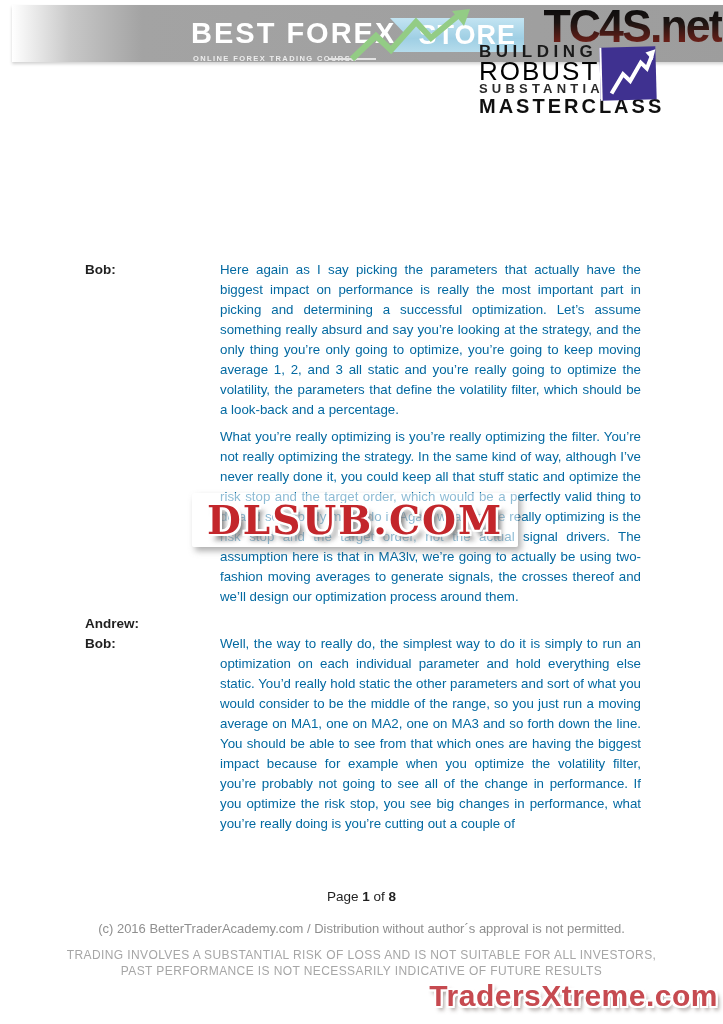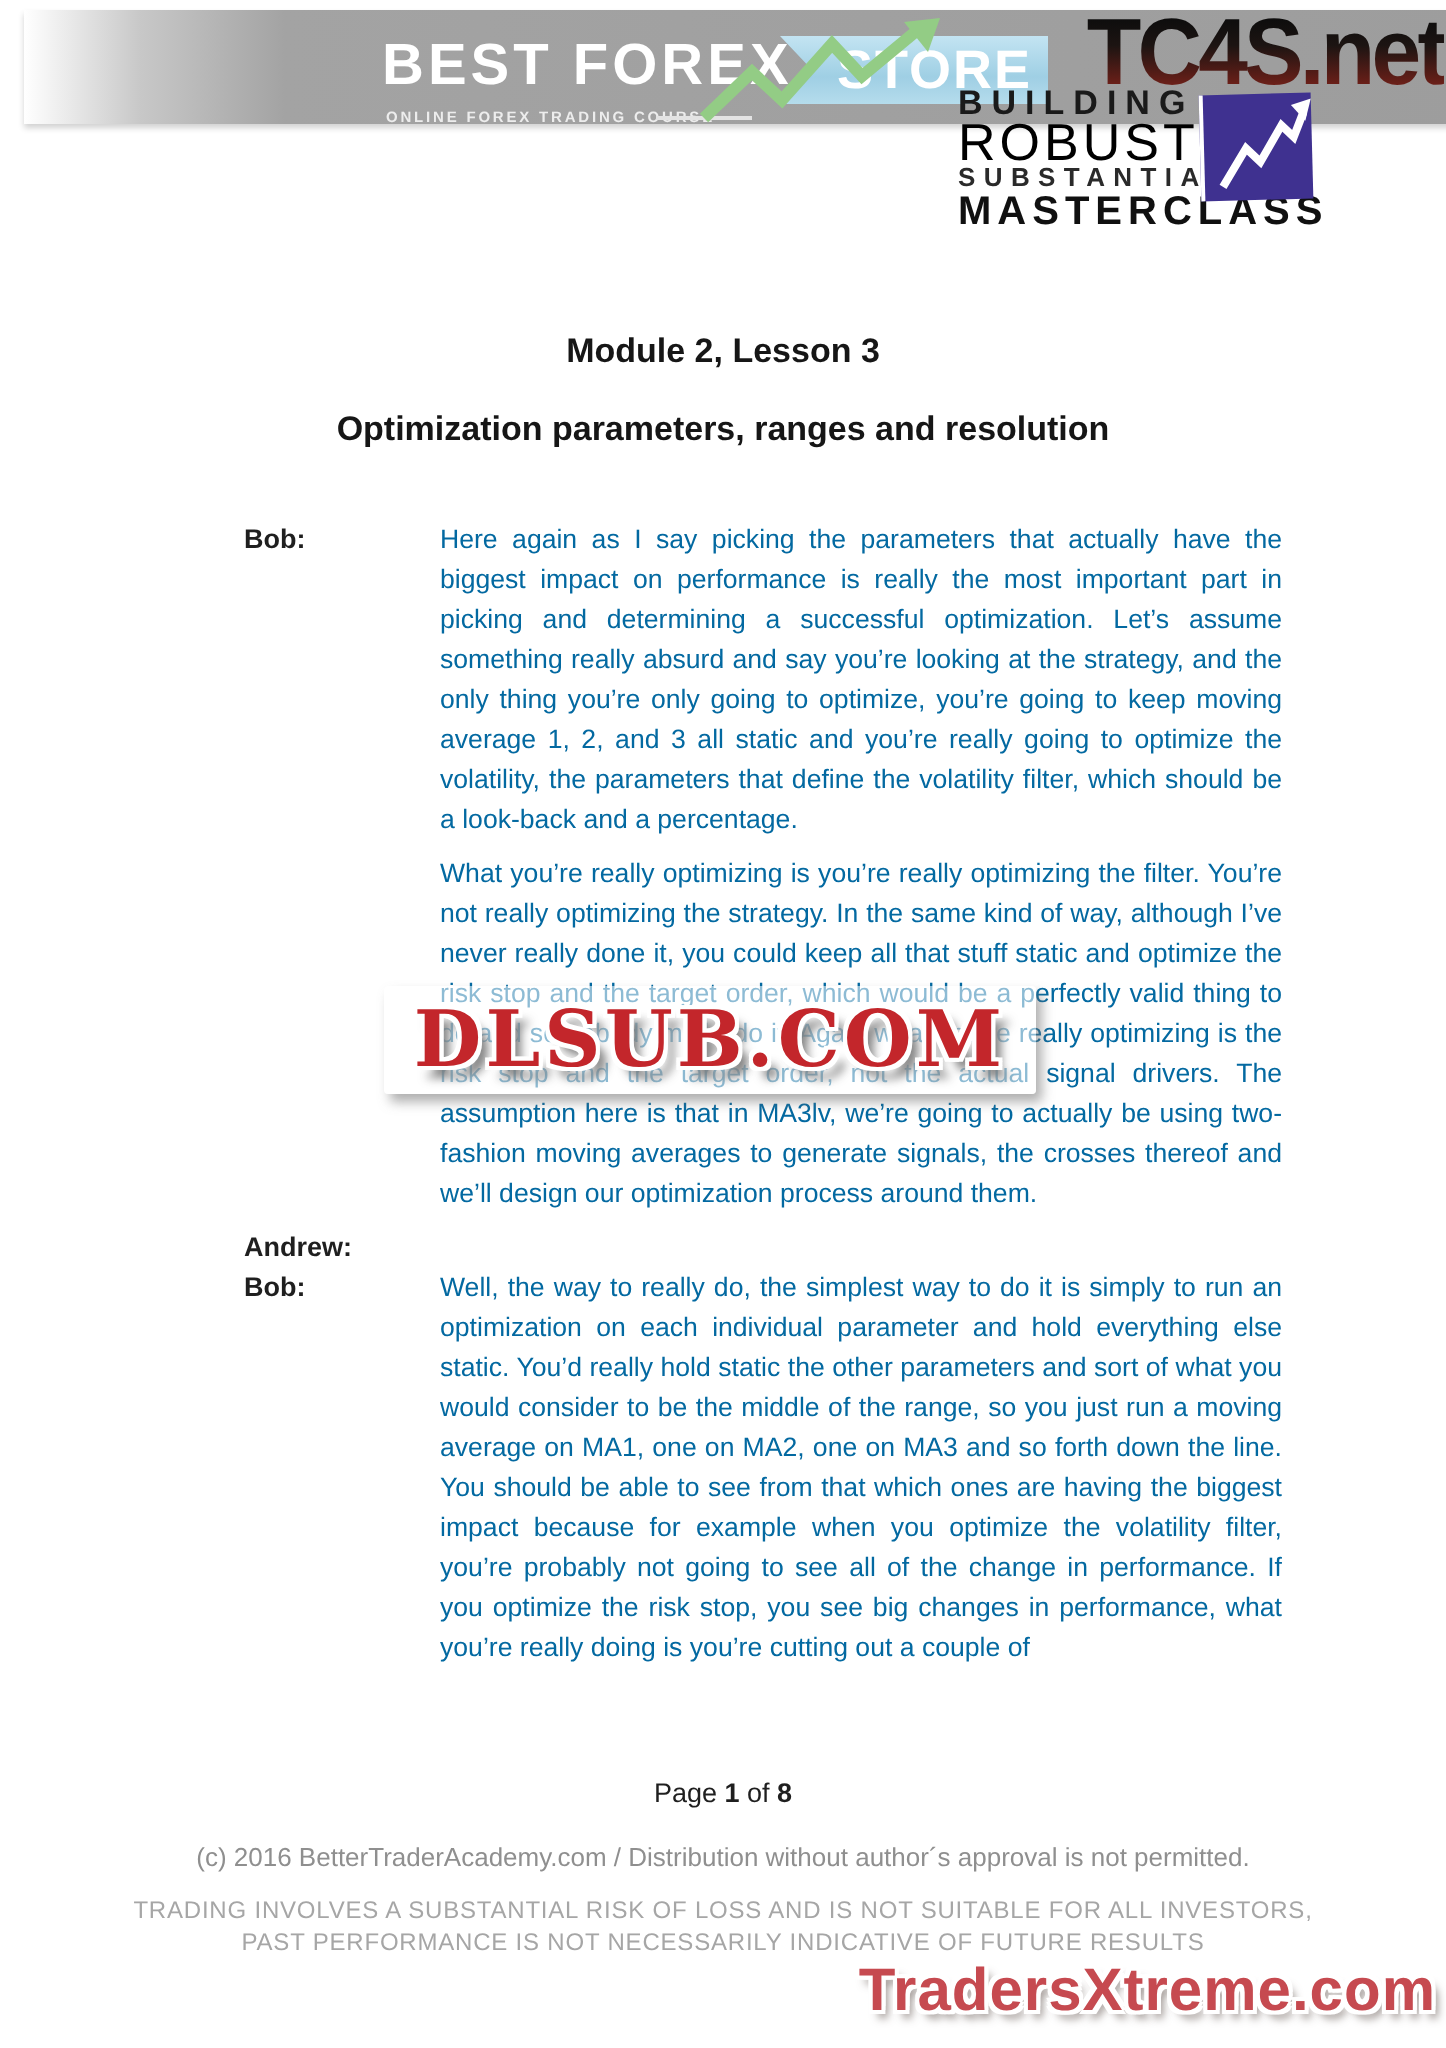--- a/index.html
+++ b/index.html
@@ -61,21 +61,21 @@
   }
 
   
   .titles { position:absolute; left:0; top:166px; width:723px; text-align:center; }
   .title-1 { font-size:17px; font-weight:bold; color:#161616; }
   .title-2 { font-size:17px; font-weight:bold; color:#161616; margin-top:19px; }
 
   
   .content { position:absolute; left:85px; top:260px; width:556px; }
   .row { display:grid; grid-template-columns:135px 421px; }
-  .speaker { font-size:13.5px; font-weight:bold; color:#1f1f1f; line-height:20px;margin-left:37px; }
+  .speaker { font-size:13.5px; font-weight:bold; color:#1f1f1f; line-height:20px; }
   .para {
     font-size:13.3px; color:#0369a1; line-height:20px;
     text-align:justify; margin-bottom:7px;
   }
 
   
   .dlsub {
     position:absolute; left:192px; top:493px; width:326px; height:54px;
     display:flex; align-items:center; justify-content:center;
     background:rgba(255,255,255,0.55);
@@ -135,24 +135,20 @@
     <div class="brs-strategies">SUBSTANTIAL</div>
     <div class="brs-masterclass">MASTERCLASS</div>
     <div class="brs-square">
       <svg width="56" height="53" viewBox="0 0 56 53">
         <polyline points="9,46 21,27 28,34 39,16 45,22 50,10" fill="none" stroke="#ffffff" stroke-width="4" stroke-linejoin="miter"></polyline>
         <polygon points="44,6 54,3 51,14" fill="#ffffff"></polygon>
       </svg>
     </div>
   </div>
 
-  <div class="titles">
-    <div class="title-1">Module 2, Lesson 3</div>
-    <div class="title-2">Optimization parameters, ranges and resolution</div>
-  </div>
 
   <div class="content">
     <div class="row">
       <div class="speaker">Bob:</div>
       <div class="para">Here again as I say picking the parameters that actually have the biggest impact on performance is really the most important part in picking and determining a successful optimization. Let’s assume something really absurd and say you’re looking at the strategy, and the only thing you’re only going to optimize, you’re going to keep moving average 1, 2, and 3 all static and you’re really going to optimize the volatility, the parameters that define the volatility filter, which should be a look-back and a percentage.</div>
     </div>
     <div class="row">
       <div class="speaker"></div>
       <div class="para">What you’re really optimizing is you’re really optimizing the filter. You’re not really optimizing the strategy. In the same kind of way, although I’ve never really done it, you could keep all that stuff static and optimize the risk stop and the target order, which would be a perfectly valid thing to do and somebody might do it. Again what you’re really optimizing is the risk stop and the target order, not the actual signal drivers. The assumption here is that in MA3lv, we’re going to actually be using two-fashion moving averages to generate signals, the crosses thereof and we’ll design our optimization process around them.</div>
     </div>

